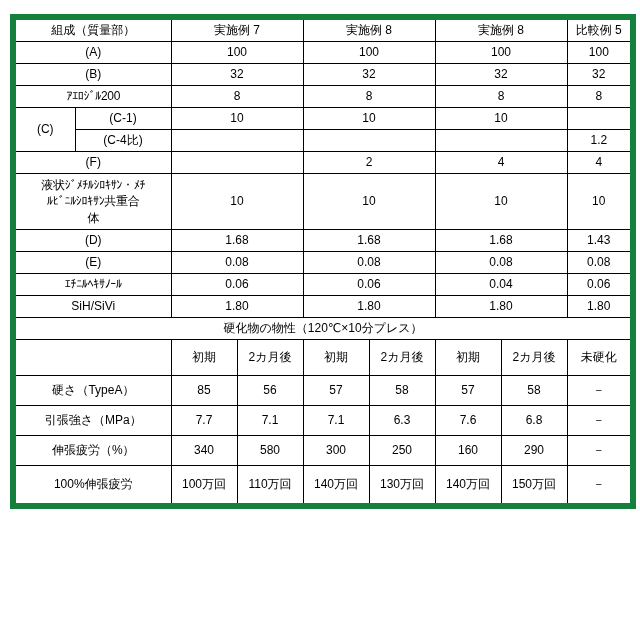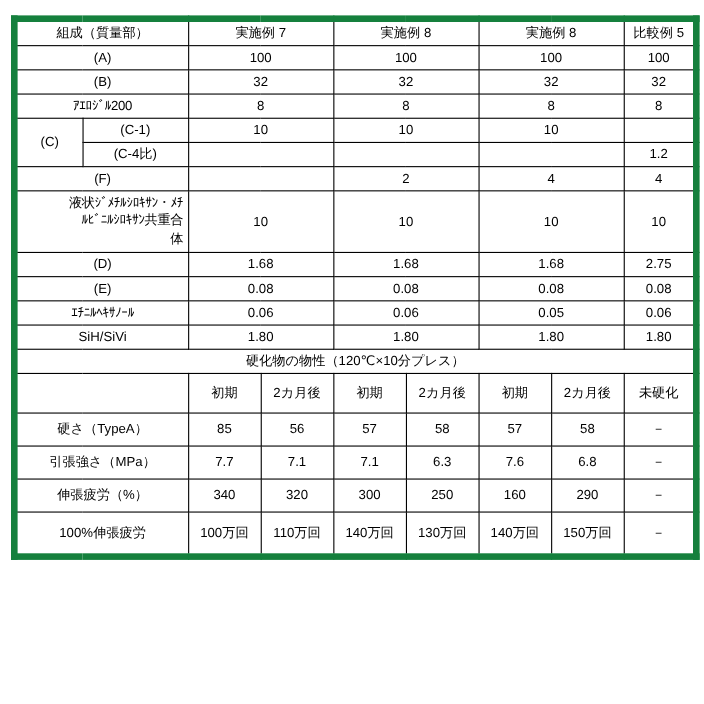--- a/index.html
+++ b/index.html
@@ -134,50 +134,50 @@
 
       <tr>
         <td class="lbl" colspan="2">(F)</td>
         <td colspan="2"></td>
         <td colspan="2">2</td>
         <td colspan="2">4</td>
         <td>4</td>
       </tr>
 
       <tr style="height:56px">
-        <td class="lbl small" colspan="2" style="text-align:right; line-height:1.35; white-space:pre-line;font-family:Liberation Mono, monospace;">液状ｼﾞﾒﾁﾙｼﾛｷｻﾝ・ﾒﾁ
+        <td class="lbl small" colspan="2" style="text-align:center; line-height:1.35; white-space:pre-line;">液状ｼﾞﾒﾁﾙｼﾛｷｻﾝ・ﾒﾁ
 ﾙﾋﾞﾆﾙｼﾛｷｻﾝ共重合
 体</td>
         <td colspan="2">10</td>
         <td colspan="2">10</td>
         <td colspan="2">10</td>
         <td>10</td>
       </tr>
 
       <tr>
         <td class="lbl" colspan="2">(D)</td>
         <td colspan="2">1.68</td>
         <td colspan="2">1.68</td>
         <td colspan="2">1.68</td>
-        <td>2.75</td>
+        <td>1.43</td>
       </tr>
 
       <tr>
         <td class="lbl" colspan="2">(E)</td>
         <td colspan="2">0.08</td>
         <td colspan="2">0.08</td>
         <td colspan="2">0.08</td>
         <td>0.08</td>
       </tr>
 
       <tr>
         <td class="lbl small" colspan="2">ｴﾁﾆﾙﾍｷｻﾉｰﾙ</td>
         <td colspan="2">0.06</td>
         <td colspan="2">0.06</td>
-        <td colspan="2">0.05</td>
+        <td colspan="2">0.04</td>
         <td>0.06</td>
       </tr>
 
       <tr>
         <td class="lbl" colspan="2">SiH/SiVi</td>
         <td colspan="2">1.80</td>
         <td colspan="2">1.80</td>
         <td colspan="2">1.80</td>
         <td>1.80</td>
       </tr>
@@ -215,21 +215,21 @@
         <td>7.1</td>
         <td>6.3</td>
         <td>7.6</td>
         <td>6.8</td>
         <td class="dash">－</td>
       </tr>
 
       <tr style="height:30px">
         <td class="lbl" colspan="2">伸張疲労（%）</td>
         <td>340</td>
-        <td>320</td>
+        <td>580</td>
         <td>300</td>
         <td>250</td>
         <td>160</td>
         <td>290</td>
         <td class="dash">－</td>
       </tr>
 
       <tr style="height:40px">
         <td class="lbl" colspan="2">100%伸張疲労</td>
         <td class="two-line">100万回</td>

